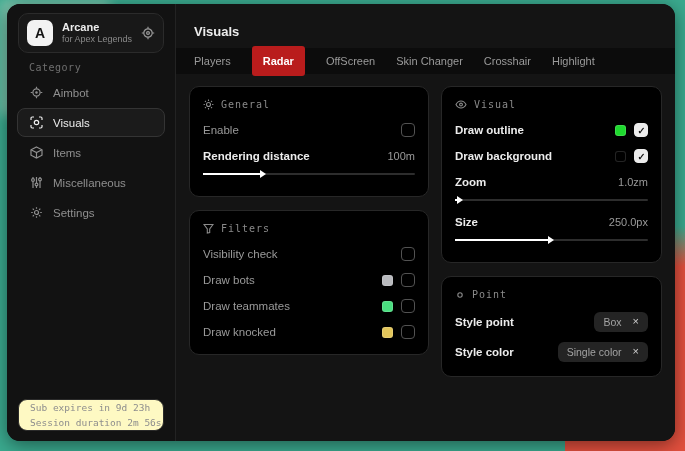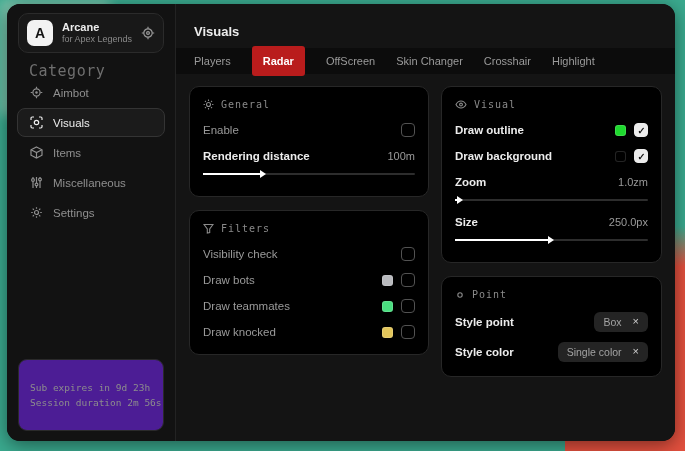--- a/index.html
+++ b/index.html
@@ -17,29 +17,29 @@
   
   #sidebar{position:absolute;left:0;top:0;width:168px;height:100%;border-right:1px solid #232323;background:#121212}
   .brand-card{position:absolute;left:11px;top:9px;right:11px;height:40px;background:#181818;
     border:1px solid #2b2b2b;border-radius:10px;display:flex;align-items:center;padding:0 8px;box-sizing:border-box}
   .logo{width:26px;height:26px;background:#f2f2f2;border-radius:7px;color:#121212;
     display:flex;align-items:center;justify-content:center;font-weight:bold;font-size:14px}
   .brand-text{margin-left:9px;flex:1;min-width:0}
   .brand-title{color:#ececec;font-size:11px;font-weight:bold;line-height:13px}
   .brand-sub{color:#8a8a8a;font-size:9px;line-height:11px;white-space:nowrap}
   .brand-gear{color:#9a9a9a;display:flex}
-  .cat-label{position:absolute;left:22px;top:58px;color:#6f6f6f;font-size:15px;
+  .cat-label{position:absolute;left:22px;top:58px;color:#6f6f6f;font-size:10px;
     font-family:"DejaVu Sans Mono",monospace;letter-spacing:.5px}
   .nav{position:absolute;left:10px;right:10px;top:74px}
   .nav-item{display:flex;align-items:center;gap:10px;height:27px;padding:0 12px;margin-bottom:1px;
     color:#8f8f8f;font-size:11.5px;border:1px solid transparent;border-radius:8px;cursor:default}
   .nav-item.selected{background:#1b1b1b;border-color:#343434;color:#ececec}
   .nav-item .ni{display:flex;color:inherit}
   .status-card{position:absolute;left:11px;right:11px;bottom:10px;border:1px solid #2a2a2a;
-    border-radius:9px;padding:20px 11px;background:#4c1d95}
+    border-radius:9px;padding:0 11px;background:#fef9c3}
   .status-line{font-family:"DejaVu Sans Mono",monospace;font-size:9.5px;color:#8d8d8d;line-height:15px;white-space:nowrap}
 
   
   #main{position:absolute;left:169px;top:0;right:0;bottom:0;background:#141414}
   .page-title{position:absolute;left:18px;top:20px;color:#ececec;font-size:13px;font-weight:bold}
   .tabbar{position:absolute;left:0;right:0;top:44px;height:26px;background:#0c0c0c;
     display:flex;align-items:center;gap:21px;padding-left:18px;font-size:11px;color:#9a9a9a}
   .tab{cursor:default;white-space:nowrap}
   .tab.selected{background:#b91c1c;color:#fff;padding:9px 11px;border-radius:3px;font-weight:bold}
 

